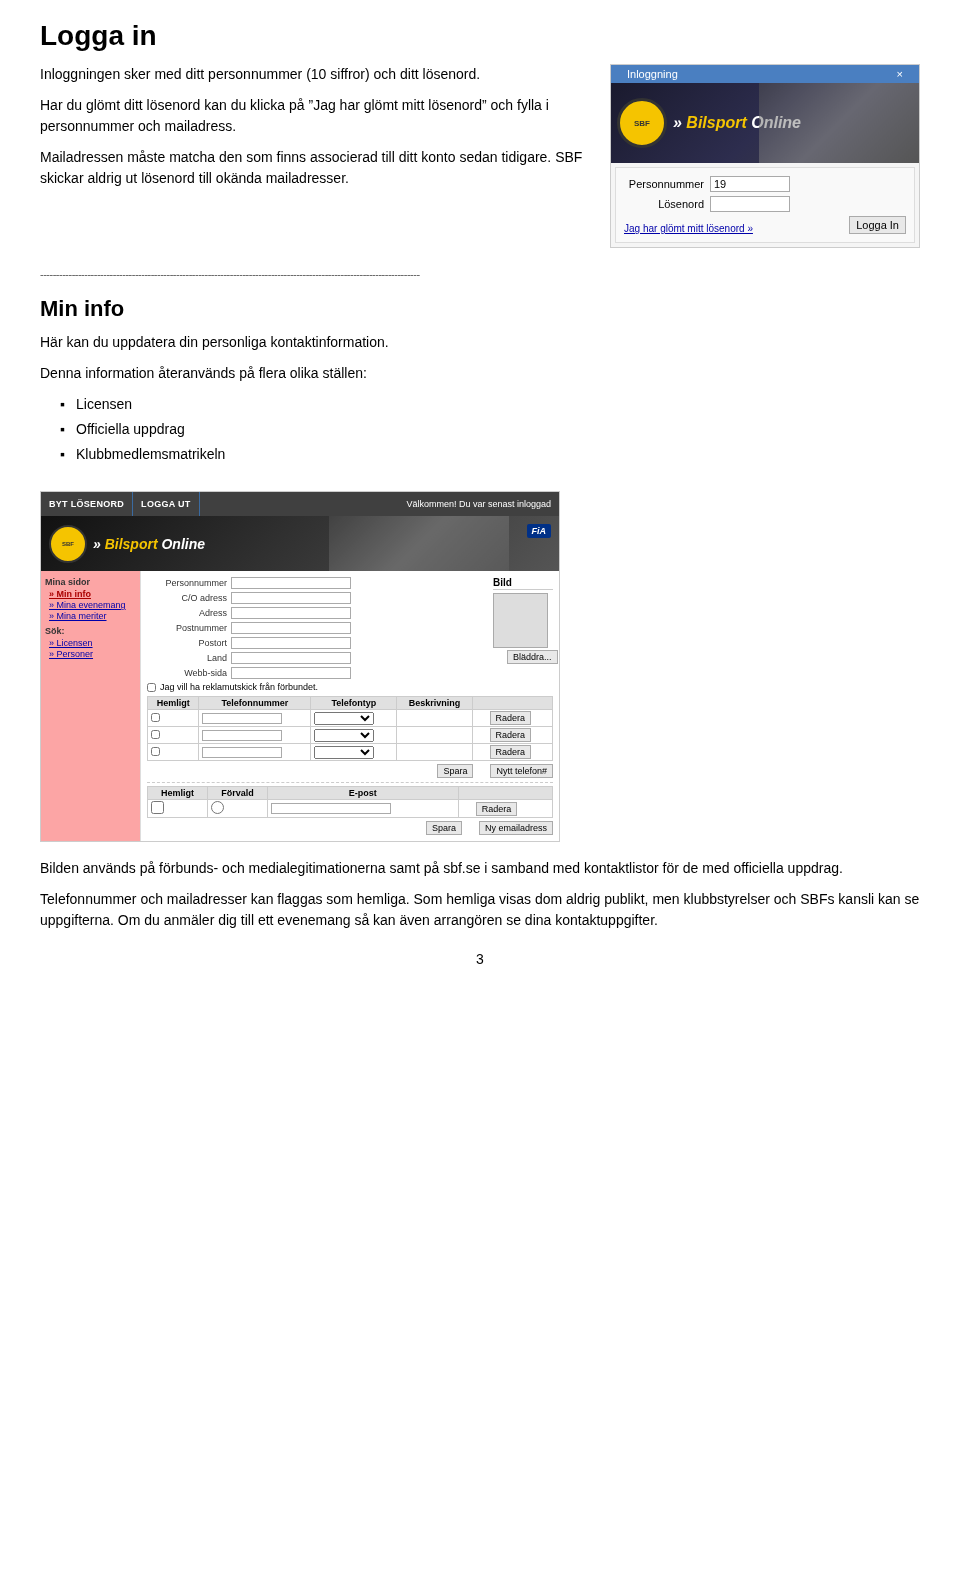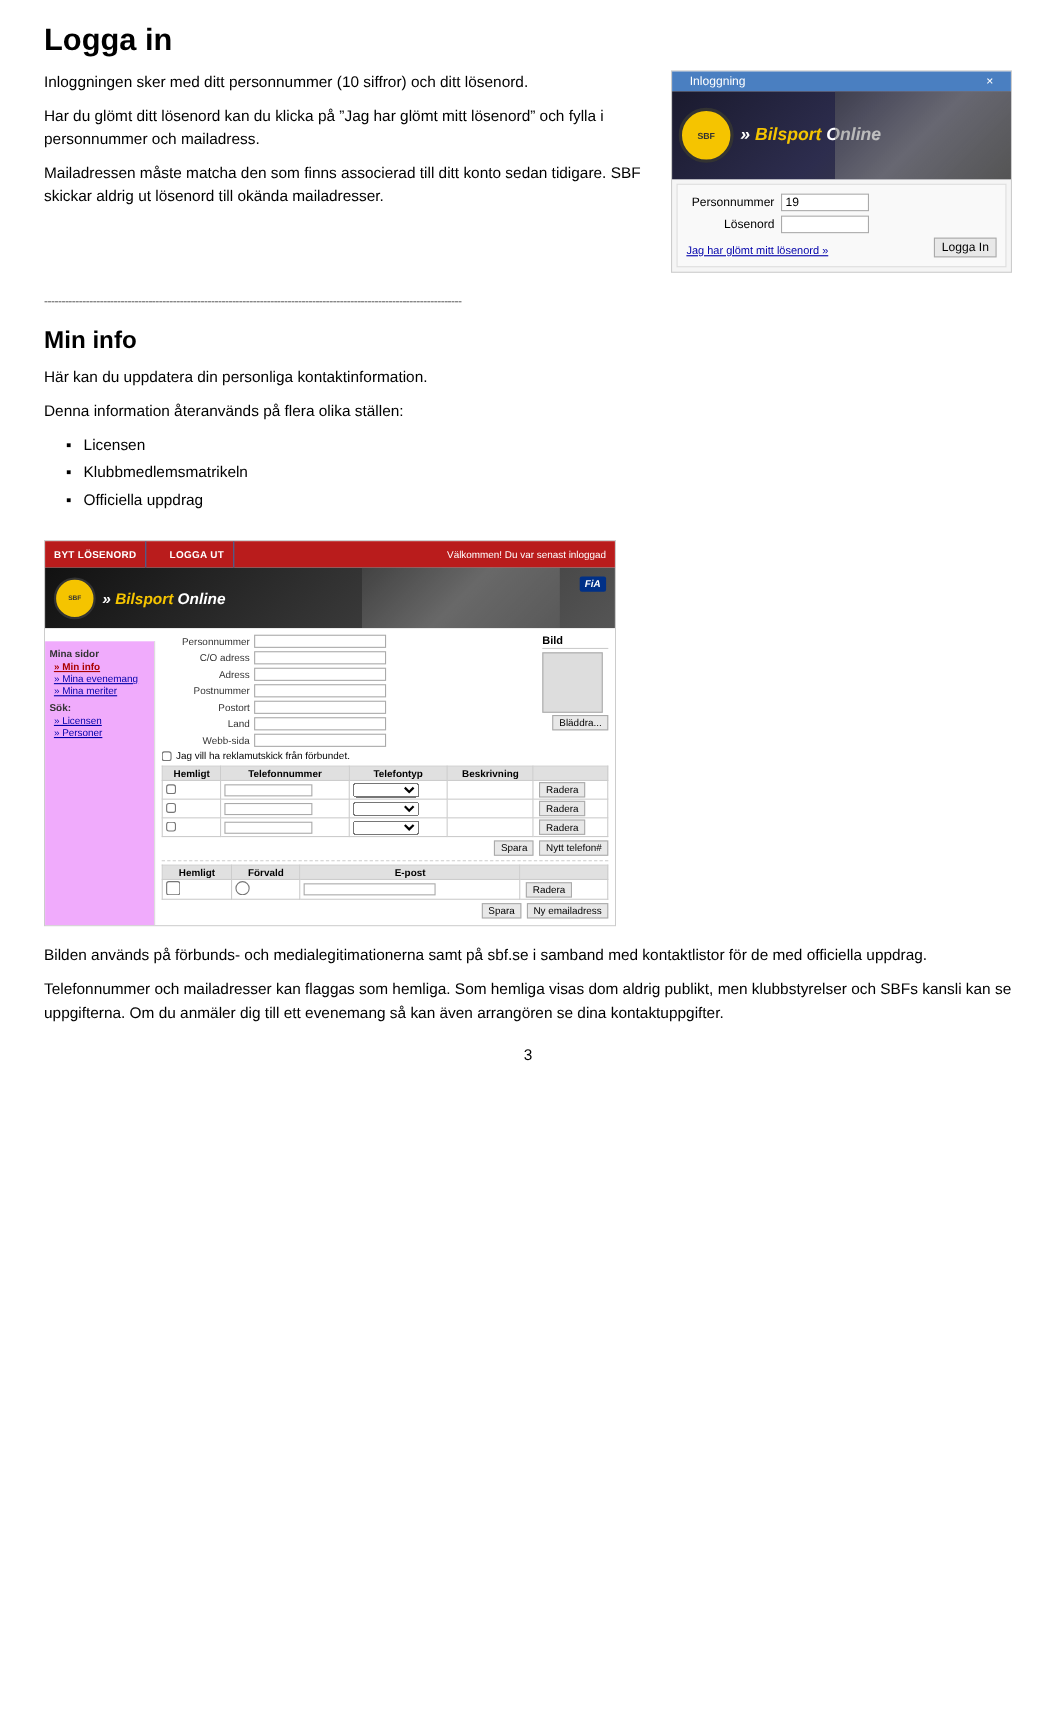--- a/index.html
+++ b/index.html
@@ -139,25 +139,25 @@
       left: 0;
       color: #000;
     }
     .screenshot-container {
       margin: 16px 0;
       border: 1px solid #ccc;
       display: inline-block;
       width: 520px;
     }
     .screenshot-top-bar {
-      background: #b91c1c;
+      background: #404040;
       height: 24px;
       display: flex;
       align-items: center;
-      gap: 13px;
+      gap: 0;
     }
     .screenshot-top-bar .nav-btn {
       color: #fff;
       font-size: 9px;
       padding: 0 8px;
       height: 100%;
       display: flex;
       align-items: center;
       border-right: 1px solid #3a6aa0;
       cursor: pointer;
@@ -213,25 +213,24 @@
       font-style: italic;
       padding: 2px 5px;
       border-radius: 2px;
     }
     .screenshot-main {
       display: flex;
       background: #fff;
     }
     .screenshot-sidebar {
       width: 100px;
-      background: #f0abfc;
+      background: #fca5a5;
       border-right: 1px solid #ddd;
       padding: 6px 4px;
       font-size: 9px;
-      margin-top: 12px;
     }
     .screenshot-sidebar .s-section-title {
       font-weight: bold;
       margin-bottom: 2px;
       color: #333;
     }
     .screenshot-sidebar .s-link {
       color: #00a;
       text-decoration: underline;
       display: block;
@@ -308,21 +307,21 @@
     .s-table td select {
       font-size: 8px;
       width: 60px;
     }
     .s-btn {
       background: #e8e8e8;
       border: 1px solid #aaa;
       padding: 1px 5px;
       font-size: 9px;
       cursor: pointer;
-      margin-left: 2px;
+      margin-left: 14px;
     }
     .s-btn-row {
       display: flex;
       justify-content: flex-end;
       gap: 3px;
       margin-top: 3px;
     }
     .s-photo-area {
       float: right;
       width: 60px;
@@ -431,22 +430,22 @@
 
 <h2>Min info</h2>
 
 
 <p>Här kan du uppdatera din personliga kontaktinformation.</p>
 <p>Denna information återanvänds på flera olika ställen:</p>
 
 
 <ul class="bullet-list">
   <li>Licensen</li>
+  <li>Officiella uppdrag</li>
   <li>Klubbmedlemsmatrikeln</li>
-  <li>Officiella uppdrag</li>
 </ul>
 
 
 <div class="screenshot-container">
   
   <div class="screenshot-top-bar">
     <div class="nav-btn">BYT LÖSENORD</div>
     <div class="nav-btn">LOGGA UT</div>
     <div class="welcome-text">Välkommen! Du var senast inloggad</div>
   </div>

